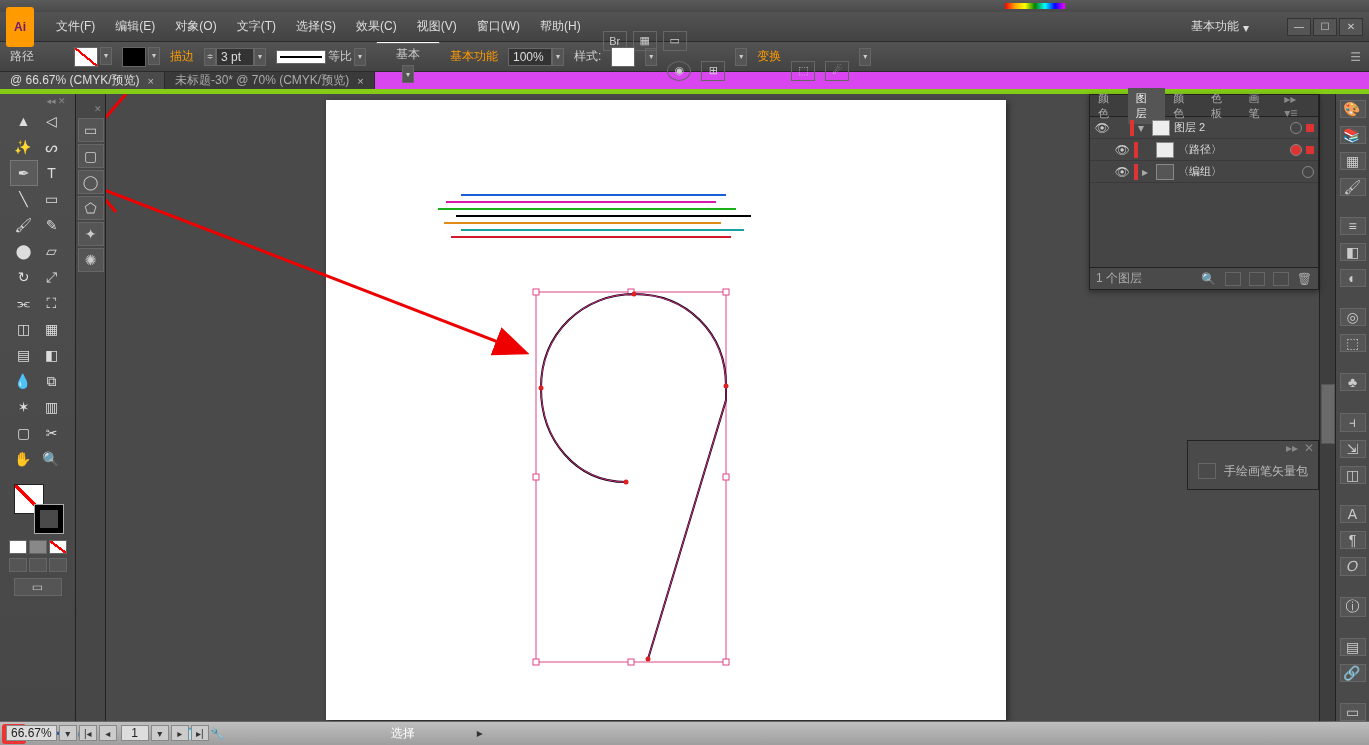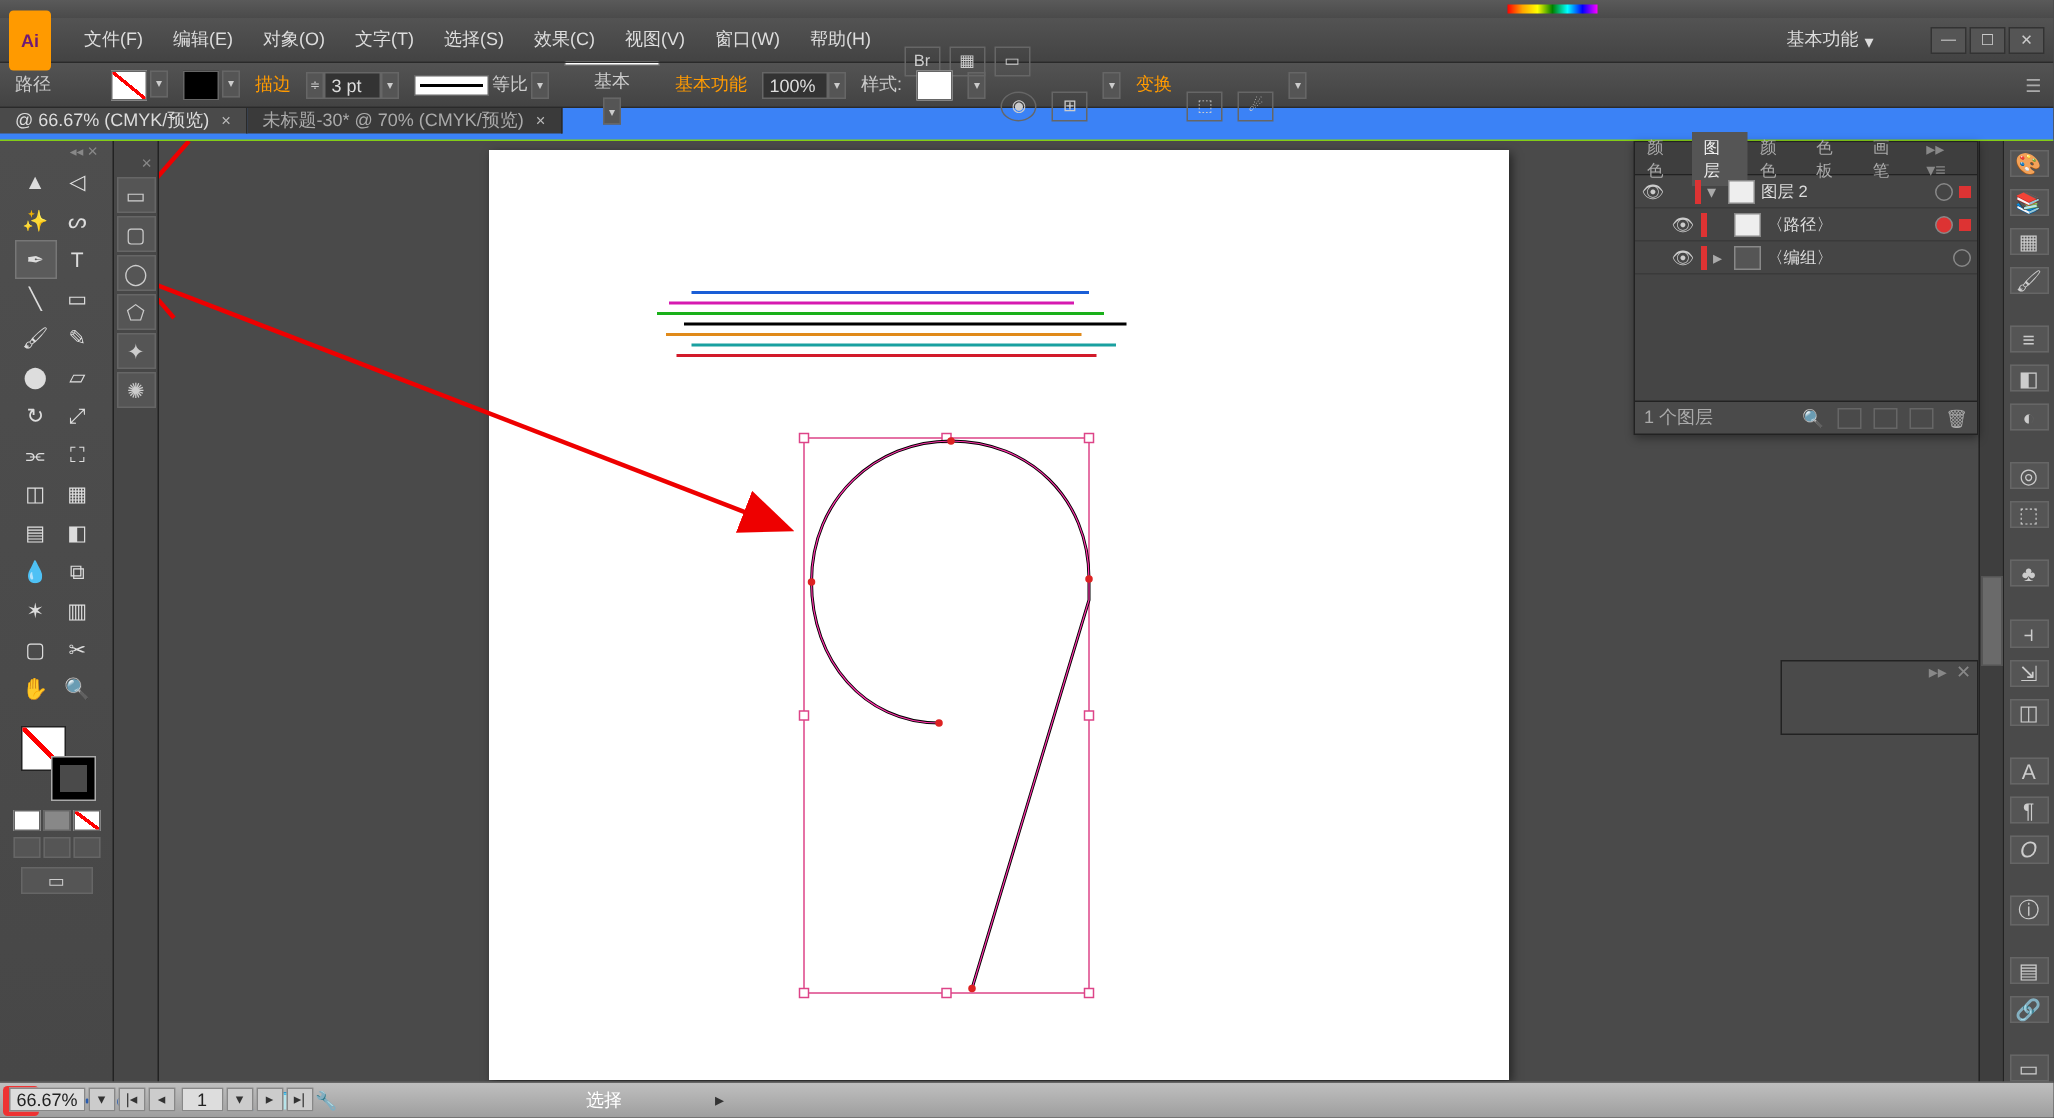--- a/index.html
+++ b/index.html
@@ -22,21 +22,21 @@
 .ctrl-swatch { width: 24px; height: 20px; border: 1px solid #666; background: #fff; position: relative; }
 .ctrl-swatch.diag::after { content: ""; position: absolute; inset: 0; background: linear-gradient(to top right, transparent 46%, red 46%, red 54%, transparent 54%); }
 .ctrl-swatch.black { background: #000; }
 .ctrl-orange { color: #ff9a00; }
 .ctrl-input { background: #333; border: 1px solid #666; color: #ddd; padding: 1px 4px; width: 38px; height: 18px; }
 .ctrl-dropdown { width: 12px; height: 18px; background: #555; border: 1px solid #666; display: inline-flex; align-items: center; justify-content: center; font-size: 8px; }
 .ctrl-line-preview { width: 50px; height: 14px; background: #fff; border: 1px solid #666; display: flex; align-items: center; justify-content: center; }
 .ctrl-line-preview .ln { width: 42px; height: 0; border-top: 2px solid #000; }
 .far-right-hamburger { position: absolute; right: 8px; color: #aaa; }
 
-.doc-tabs { height: 22px; background: #3b82f6; display: flex; align-items: flex-start; border-bottom: 1px solid #84cc16; }
+.doc-tabs { height: 22px; background: #d946ef; display: flex; align-items: flex-end; border-bottom: 5px solid #84cc16; }
 .doc-tab { display: flex; align-items: center; padding: 0 10px; background: #4a4a4a; border-right: 1px solid #2a2a2a; color: #ddd; font-size: 11px; gap: 8px; }
 .doc-tab.inactive { background: #3a3a3a; color: #aaa; }
 .tab-x { font-size: 11px; color: #bbb; }
 
 .main { position: absolute; top: 94px; left: 0; right: 0; bottom: 24px; display: flex; }
 
 .tools-left { width: 76px; background: linear-gradient(#4e4e4e,#474747); border-right: 1px solid #222; display: flex; flex-direction: column; align-items: center; padding-top: 2px; position: relative; }
 .tool-head { width: 60px; height: 12px; display: flex; justify-content: flex-end; gap: 4px; color: #888; font-size: 9px; padding-right: 2px; }
 .tool-grid { display: grid; grid-template-columns: 28px 28px; gap: 0; }
 .tool-cell { width: 28px; height: 26px; display: flex; align-items: center; justify-content: center; color: #ddd; font-size: 14px; cursor: pointer; border: 1px solid transparent; }
@@ -388,20 +388,24 @@
     <span class="lp-foot-icon"></span>
     <span>🗑</span>
   </div>
 </div>
 
 <div class="brushlib-panel">
   <div class="blp-head">
       <span>▸▸</span>
       <span>✕</span>
     </div>
+  <div class="blp-body">
+    <div class="blp-icon"></div>
+    <span>手绘画笔矢量包</span>
+  </div>
 </div>
 
 <div class="statusbar">
   <div class="status-ime">S</div>
   <span class="status-chip">英</span>
   <span class="status-chip">•,</span>
   <span class="status-chip">☺</span>
   <span class="status-chip">🎤</span>
   <span class="status-chip">⌨</span>
   <span class="status-chip">👤</span>

